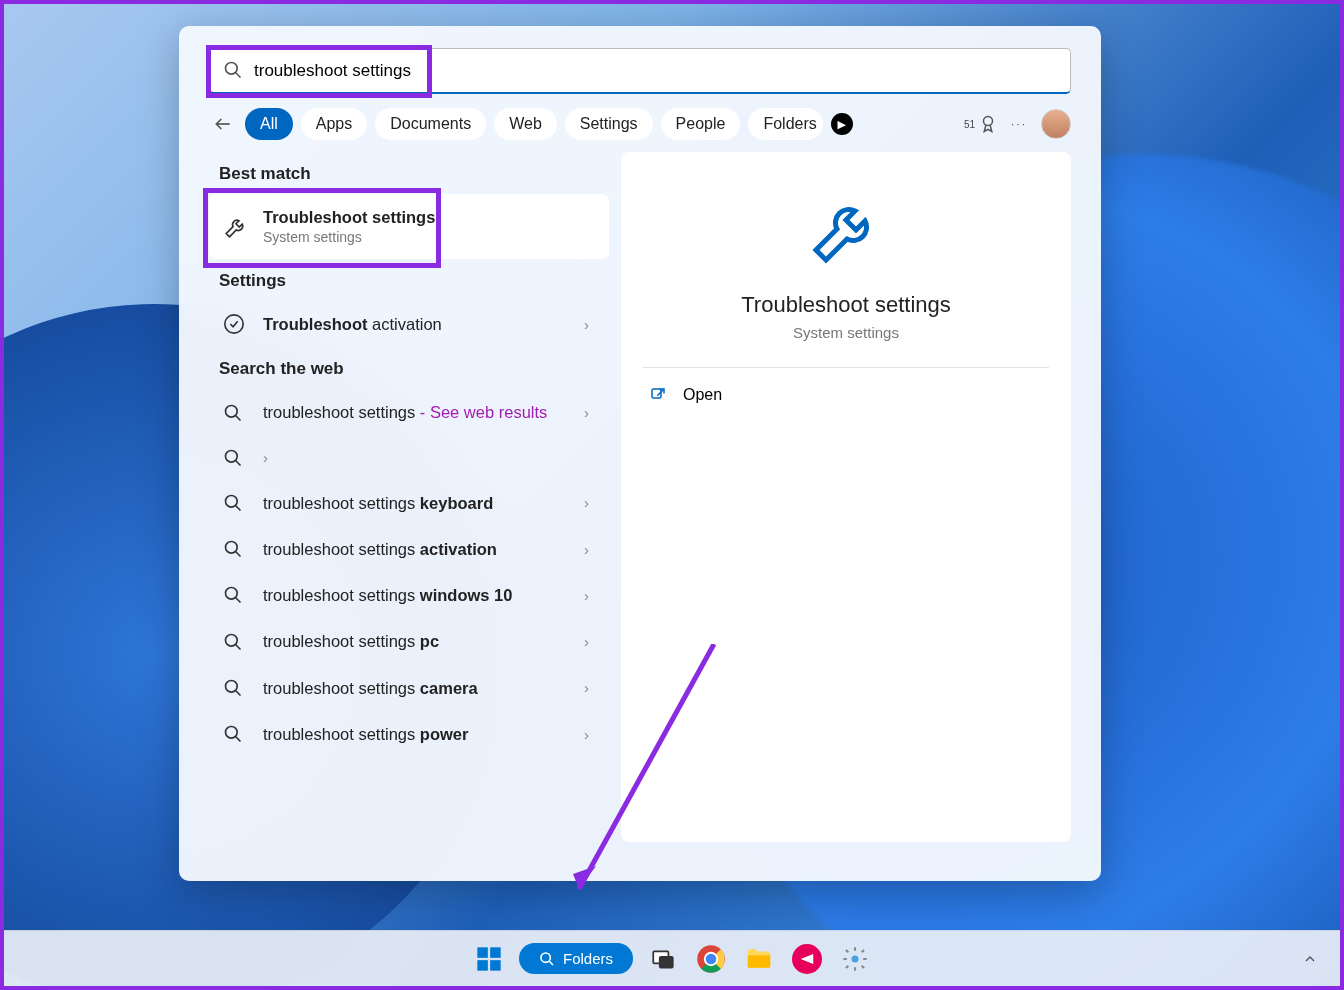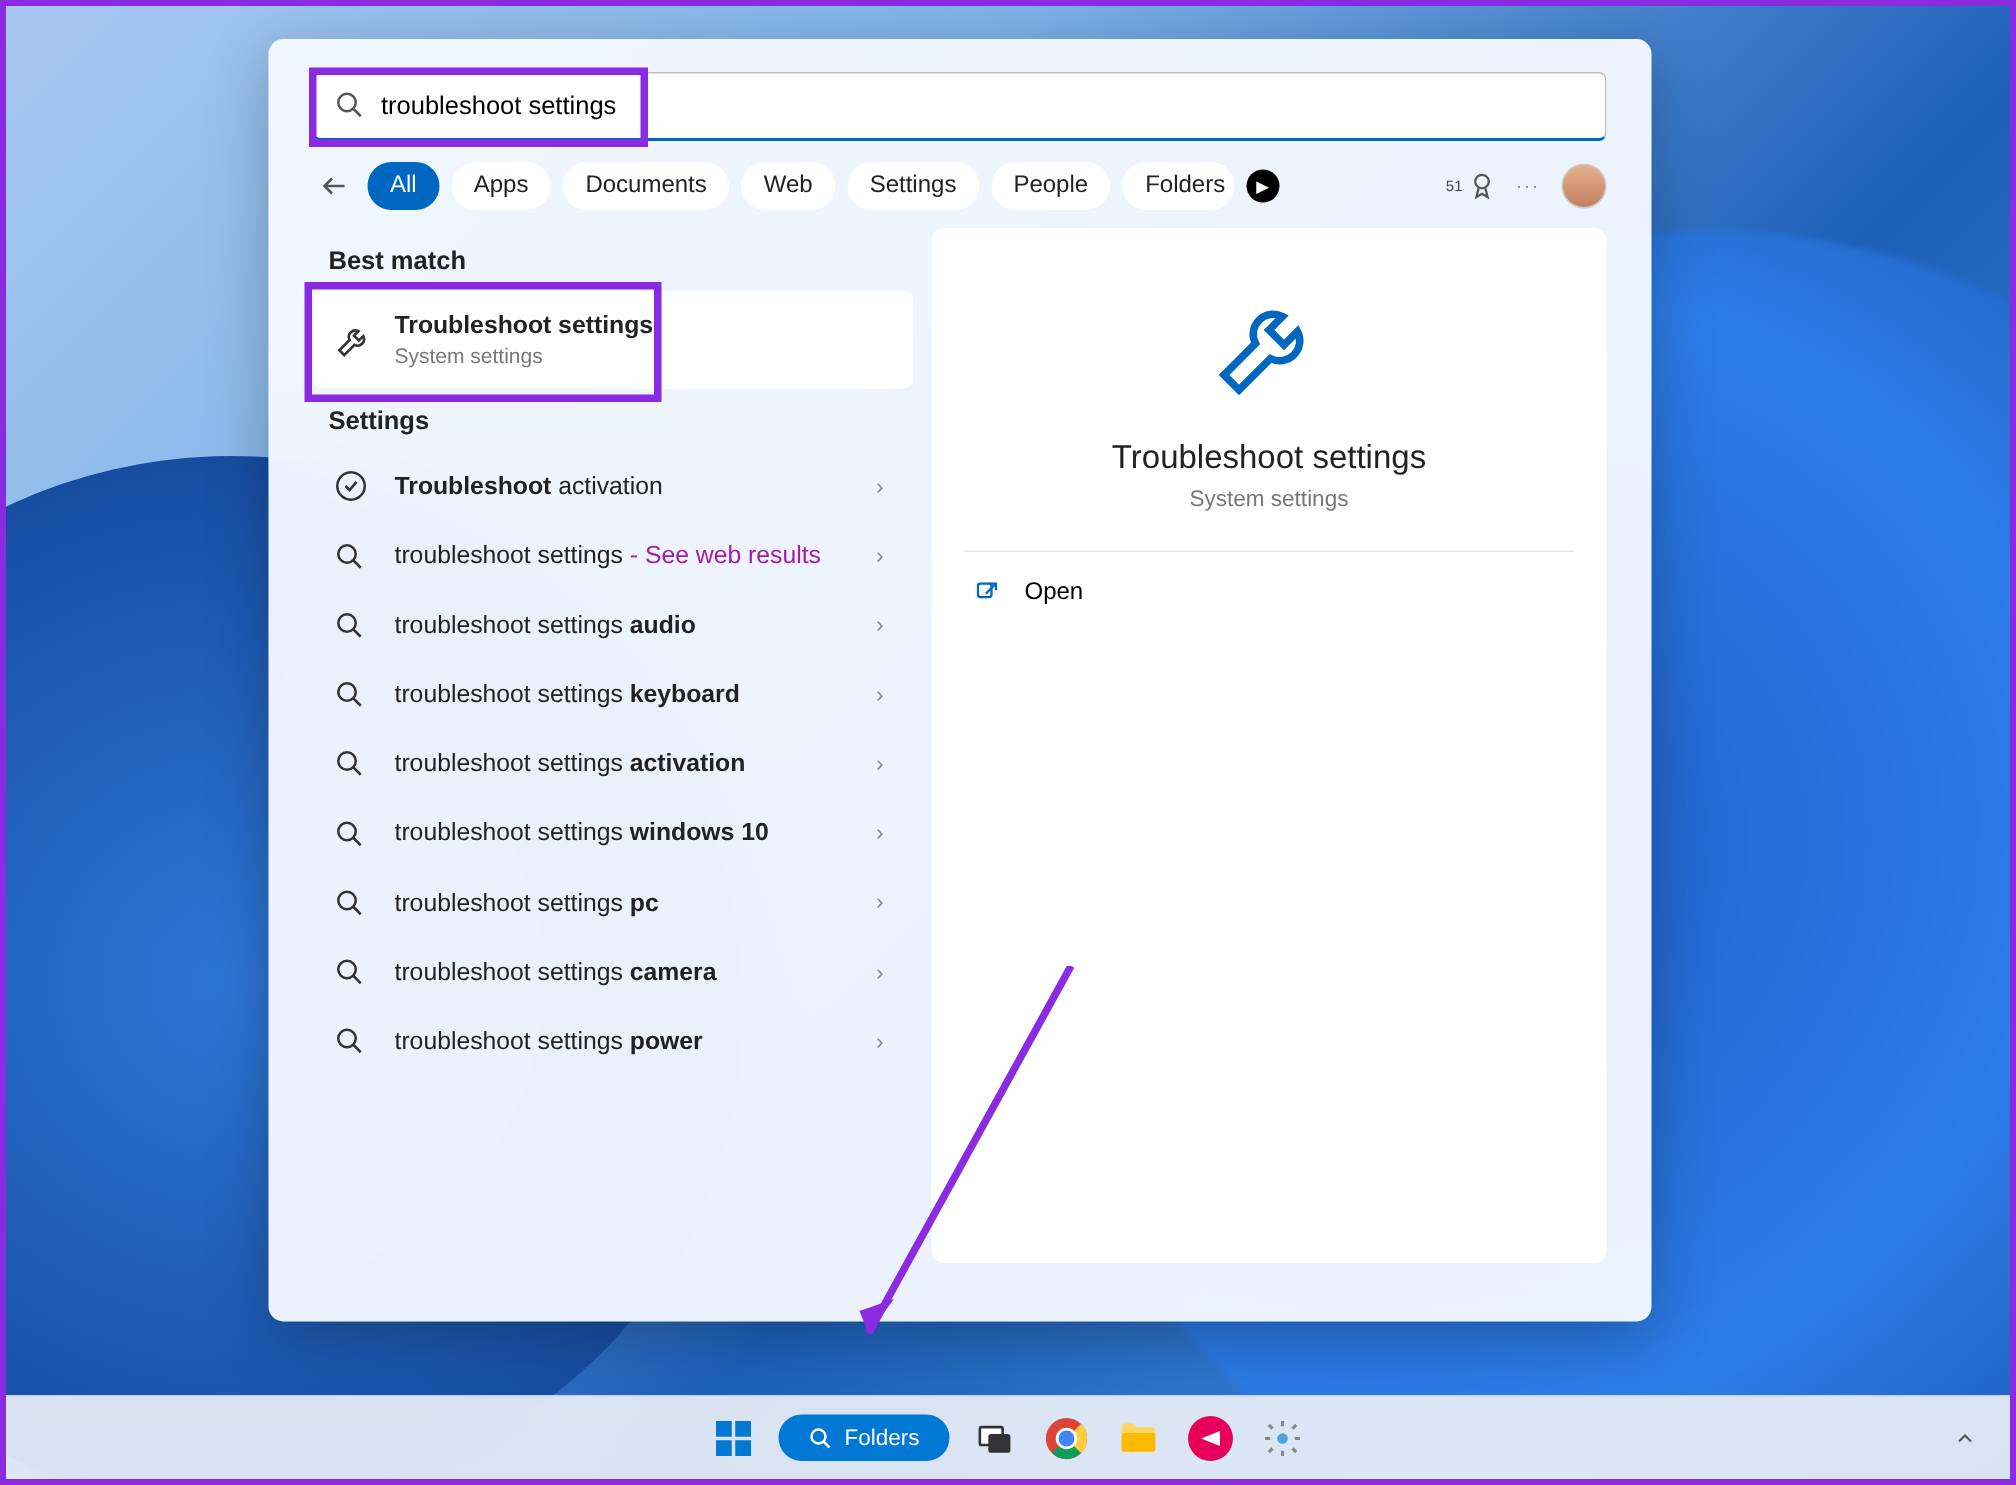--- a/index.html
+++ b/index.html
@@ -198,39 +198,39 @@
         <span class="result-icon">
           <svg width="22" height="22" viewBox="0 0 24 24" fill="none" stroke="currentColor" stroke-width="1.8">
               <circle cx="12" cy="12" r="10"></circle>
               <polyline points="8 12 11 15 16 9"></polyline>
             </svg>
         </span>
         <div class="result-text"><span class="bold">Troubleshoot</span><span> activation</span></div>
         <span class="chevron">›</span>
       </div>
 
+      <div class="section-label">Search the web</div>
 
       <div class="result-row">
         <span class="result-icon">
             <svg width="20" height="20" viewBox="0 0 24 24" fill="none" stroke="currentColor" stroke-width="2">
               <circle cx="10" cy="10" r="7"></circle>
               <line x1="21" y1="21" x2="15" y2="15"></line>
             </svg>
           </span>
         <div class="result-text"><span>troubleshoot settings</span><span style="color:#a21caf"> - See web results</span></div>
         <span class="chevron">›</span>
       </div>
       <div class="result-row">
         <span class="result-icon">
             <svg width="20" height="20" viewBox="0 0 24 24" fill="none" stroke="currentColor" stroke-width="2">
               <circle cx="10" cy="10" r="7"></circle>
               <line x1="21" y1="21" x2="15" y2="15"></line>
             </svg>
           </span>
-        <div class="result-text"><span>troubleshoot settings </span><span class="bold">audio</span></div>
         <span class="chevron">›</span>
       </div>
       <div class="result-row">
         <span class="result-icon">
             <svg width="20" height="20" viewBox="0 0 24 24" fill="none" stroke="currentColor" stroke-width="2">
               <circle cx="10" cy="10" r="7"></circle>
               <line x1="21" y1="21" x2="15" y2="15"></line>
             </svg>
           </span>
         <div class="result-text"><span>troubleshoot settings </span><span class="bold">keyboard</span></div>

